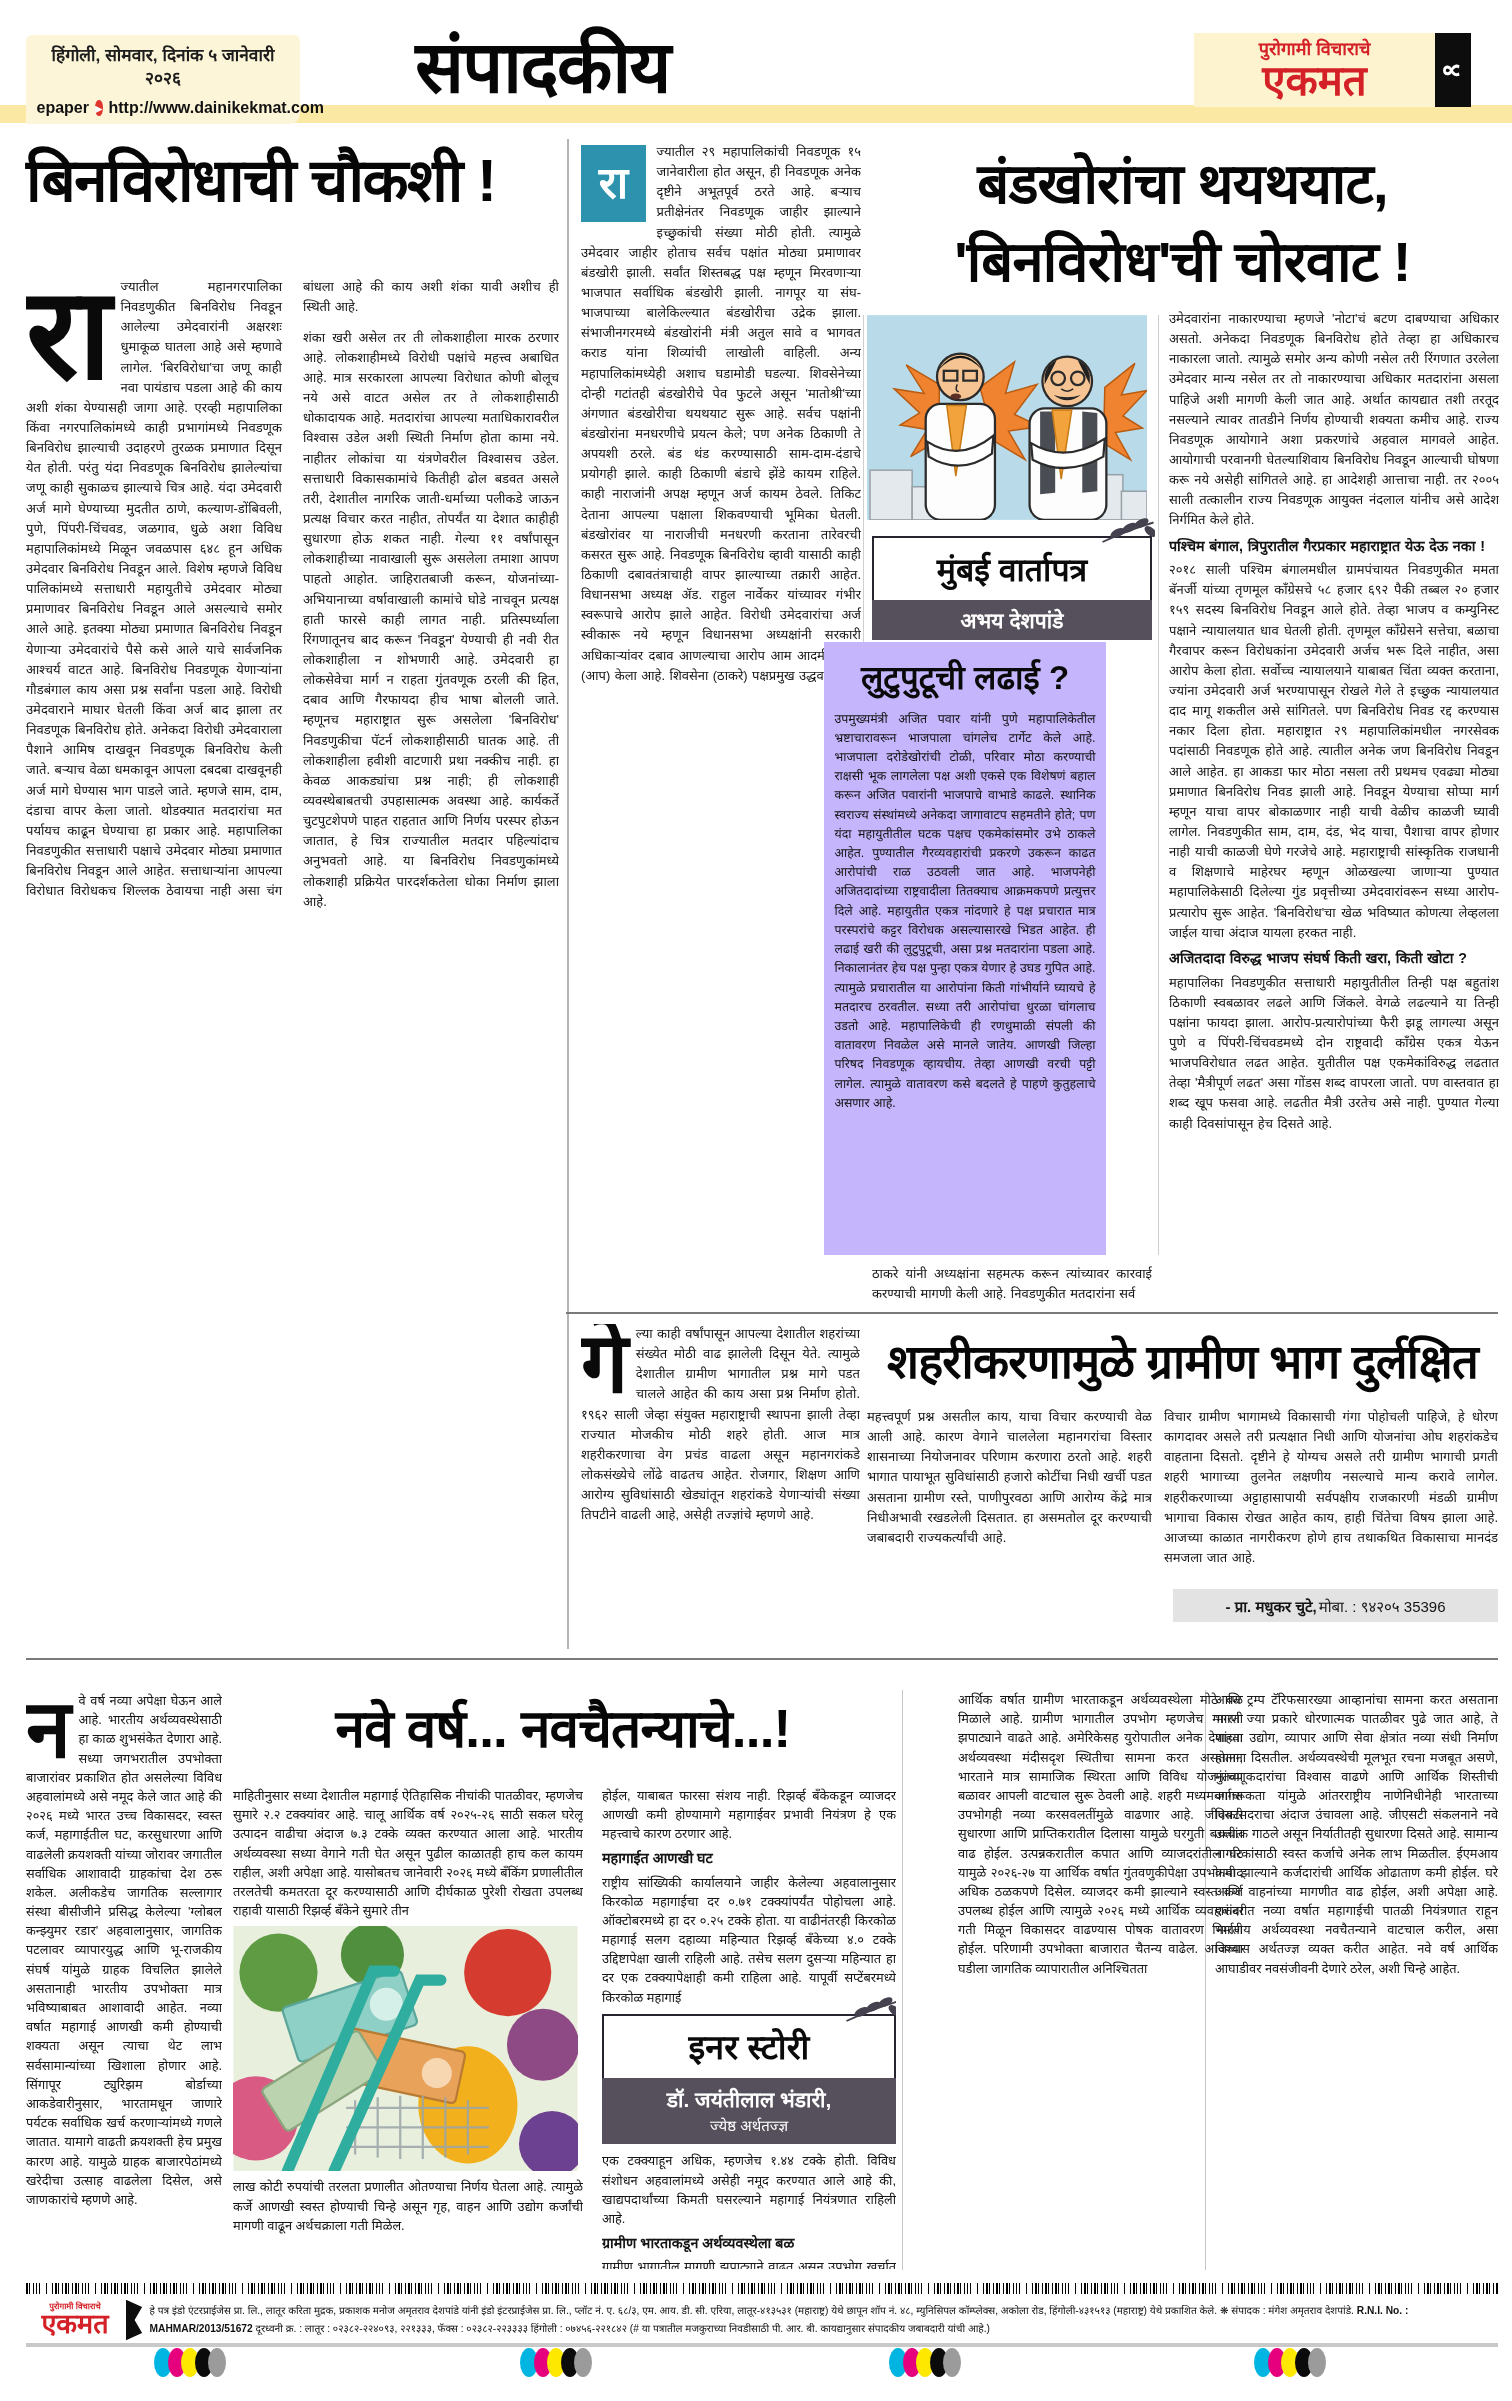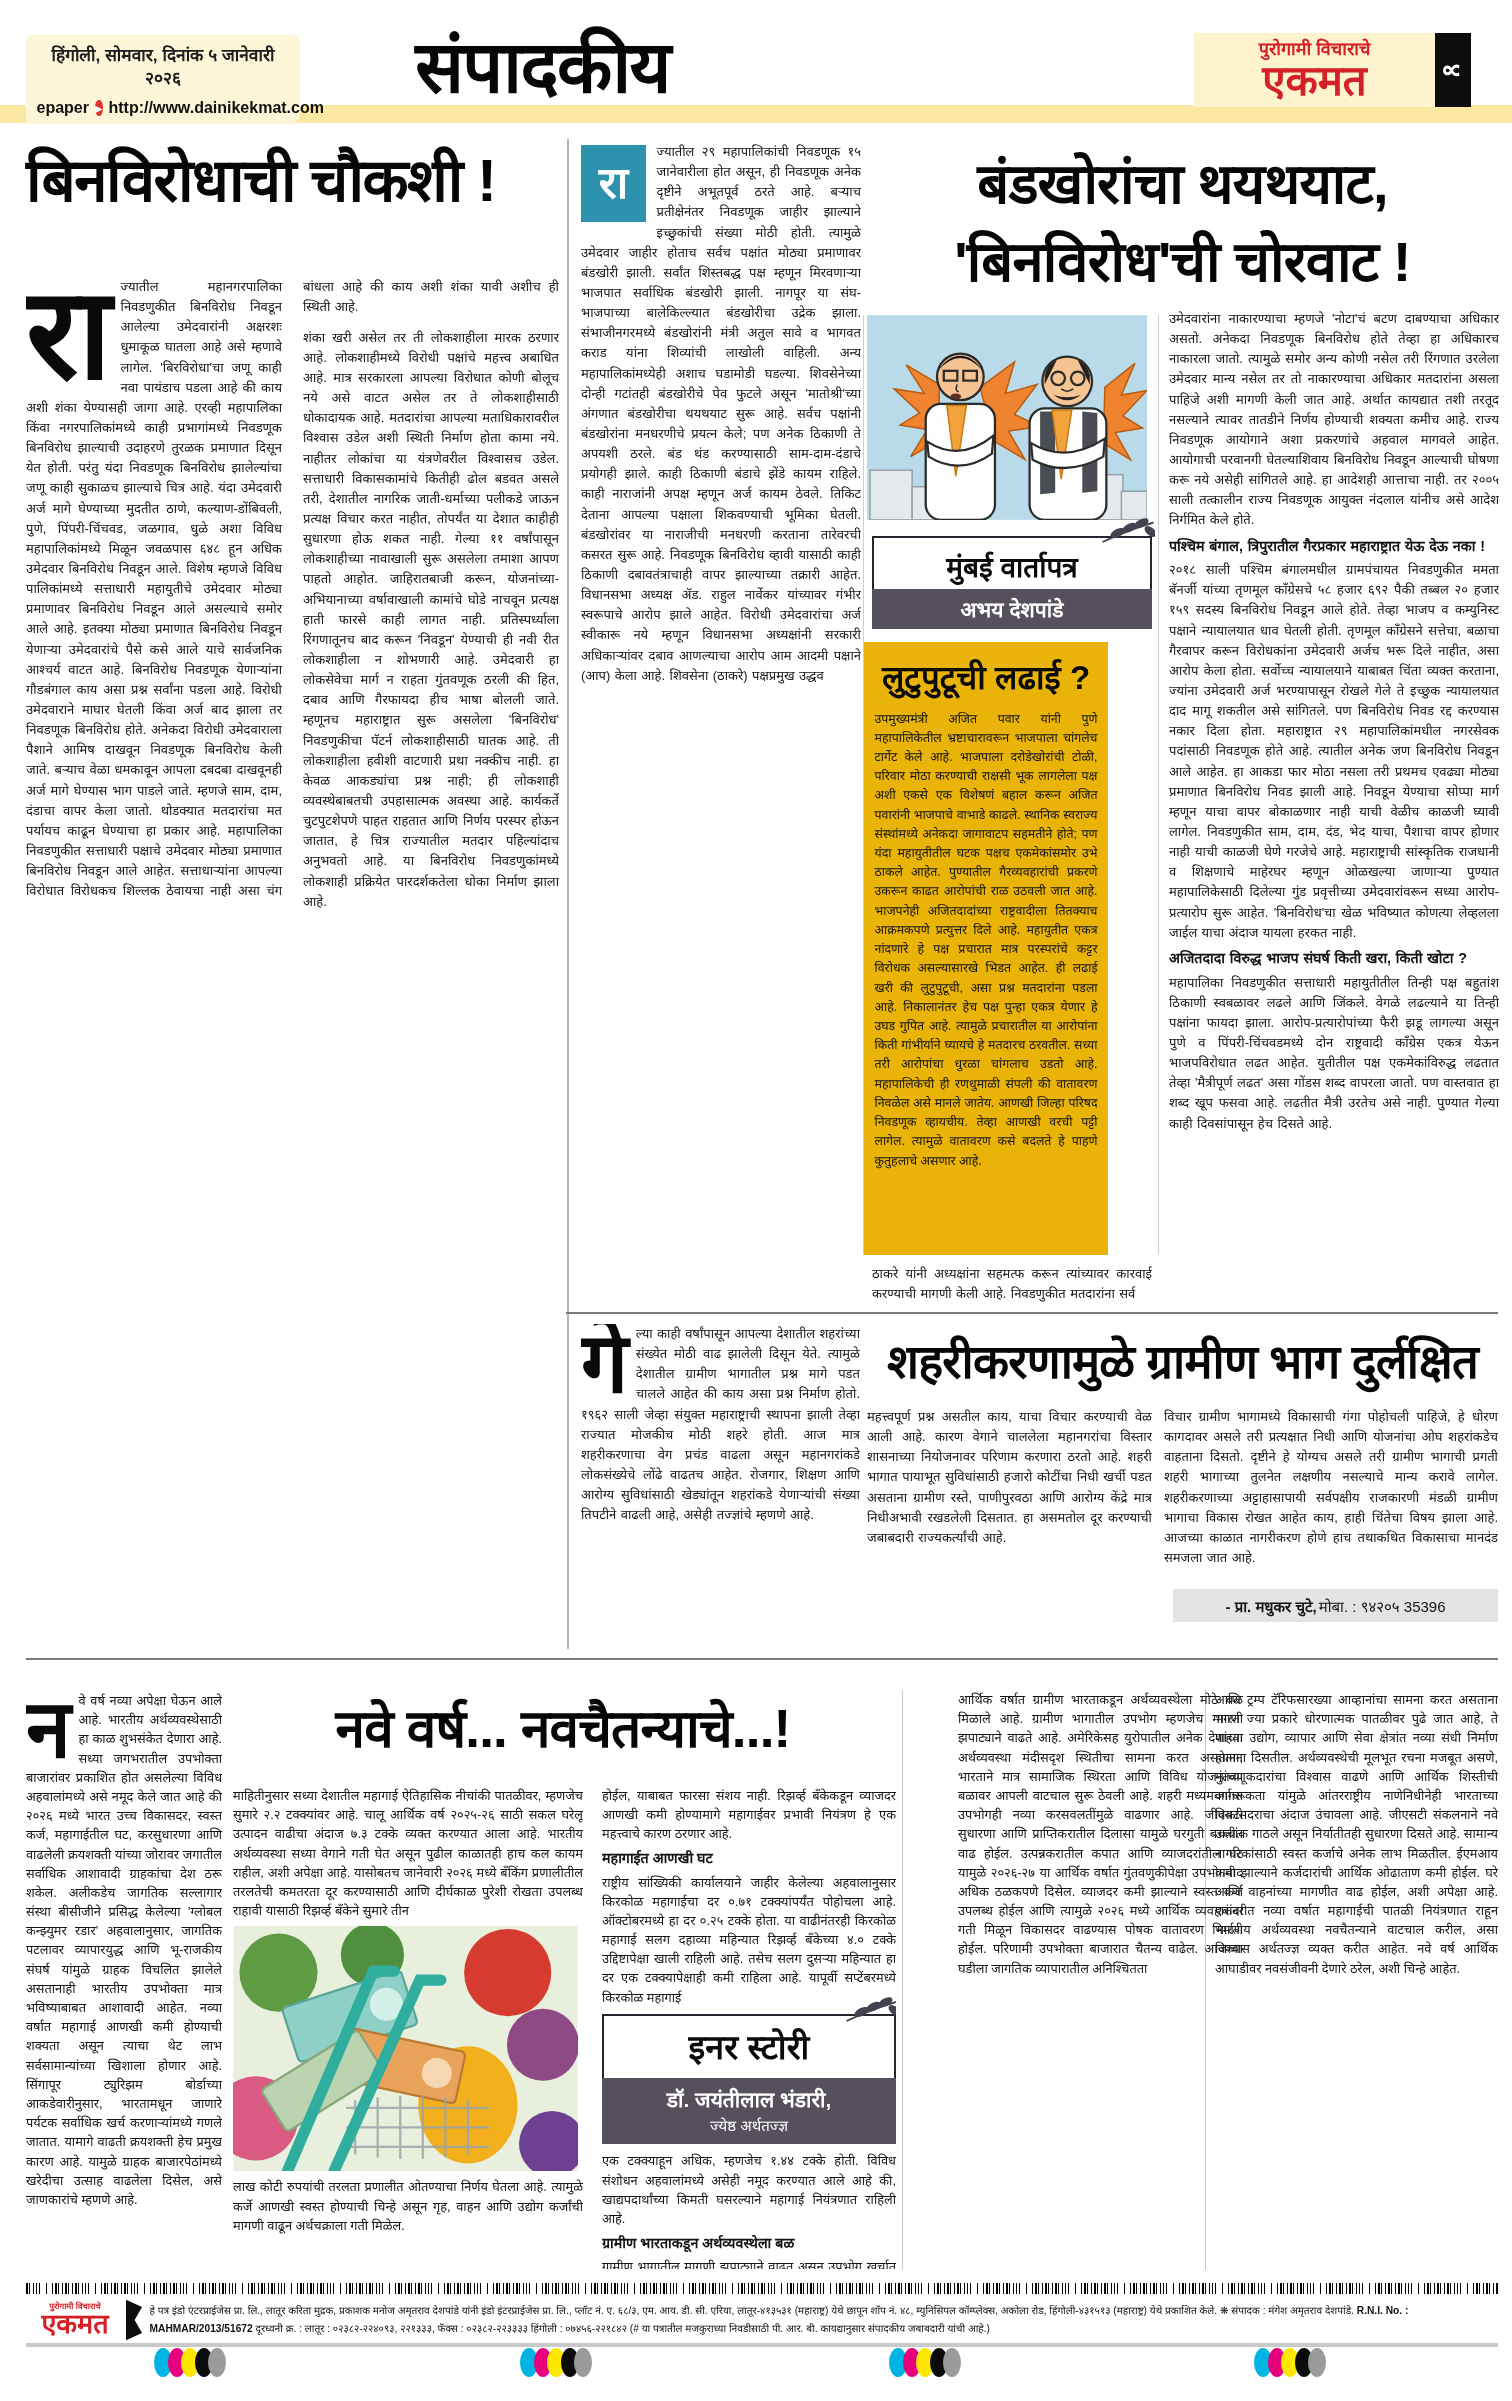--- a/index.html
+++ b/index.html
@@ -38,27 +38,27 @@
   #v-rule-ed{left:567px;top:139px;height:1510px;}
   #lead-colA{left:581px;top:142px;width:280px;height:1121px;}
   .teal-box{float:left;width:65px;height:77px;background:#2c92ae;display:flex;align-items:center;justify-content:center;margin:3px 10.5px 4.5px 0;}
   .teal-box span{color:#fff;font-size:44px;font-weight:bold;}
   #lead-headline{left:867px;top:145px;width:631px;height:158px;font-size:56px;line-height:1.4;font-weight:800;text-align:center;letter-spacing:-0.8px;color:#060606;}
   #cartoon{left:867px;top:315px;width:280px;height:205px;}
   #v-rule-b1{left:863px;top:315px;height:940px;background:#cfcfcf;width:0.8px;}
   #v-rule-b2{left:1158px;top:315px;height:940px;background:#cfcfcf;width:0.8px;}
   #lead-colC{left:1169px;top:309px;width:330px;height:946px;}
   .title-box{border:2.3px solid #28242f;border-bottom:none;background:#fff;position:relative;}
-  .title-box .tb-title{font-size:28px;font-weight:800;text-align:center;padding:9px 0 4px 0;color:#0a0a0a;}
+  .title-box .tb-title{font-size:32px;font-weight:800;text-align:center;padding:9px 0 10px 0;color:#0a0a0a;}
   .dark-bar{background:#56505c;color:#fff;text-align:center;padding:6px 0;}
   .dark-bar .db-name{font-size:21px;font-weight:bold;}
   .dark-bar .db-role{font-size:15px;}
   .sprig{position:absolute;top:-22.6px;right:-4.5px;}
   #mv-box{left:872px;top:536px;width:280px;}
-  #gray-box{left:864px;top:642px;width:244px;height:613px;background:#eab308;box-sizing:border-box;padding:12px 10.5px;}
+  #gray-box{left:824px;top:642px;width:282px;height:613px;background:#c4b5fd;box-sizing:border-box;padding:12px 10.5px;}
   #gray-box-headline{font-size:33px;font-weight:800;text-align:center;margin-bottom:10.5px;color:#0a0a0a;}
   #lead-colB-tail{left:872px;top:1264px;width:280px;height:44px;}
   #mid-rule{left:566px;top:1312px;width:932px;}
   
   #urban-colL{left:581px;top:1324px;width:279px;height:328px;}
   #urban-headline{left:867px;top:1328px;width:631px;height:69px;font-size:47px;font-weight:800;text-align:center;letter-spacing:-0.8px;color:#060606;}
   #urban-colM{left:867px;top:1407px;width:285px;height:247px;}
   #urban-colR{left:1164px;top:1407px;width:334px;height:179px;}
   #urban-byline{left:1173px;top:1589px;width:325px;height:33px;background:#e3e3e3;display:flex;align-items:center;justify-content:center;gap:2px;font-size:15px;}
   #bottom-rule{left:26px;top:1658px;width:1472px;}

